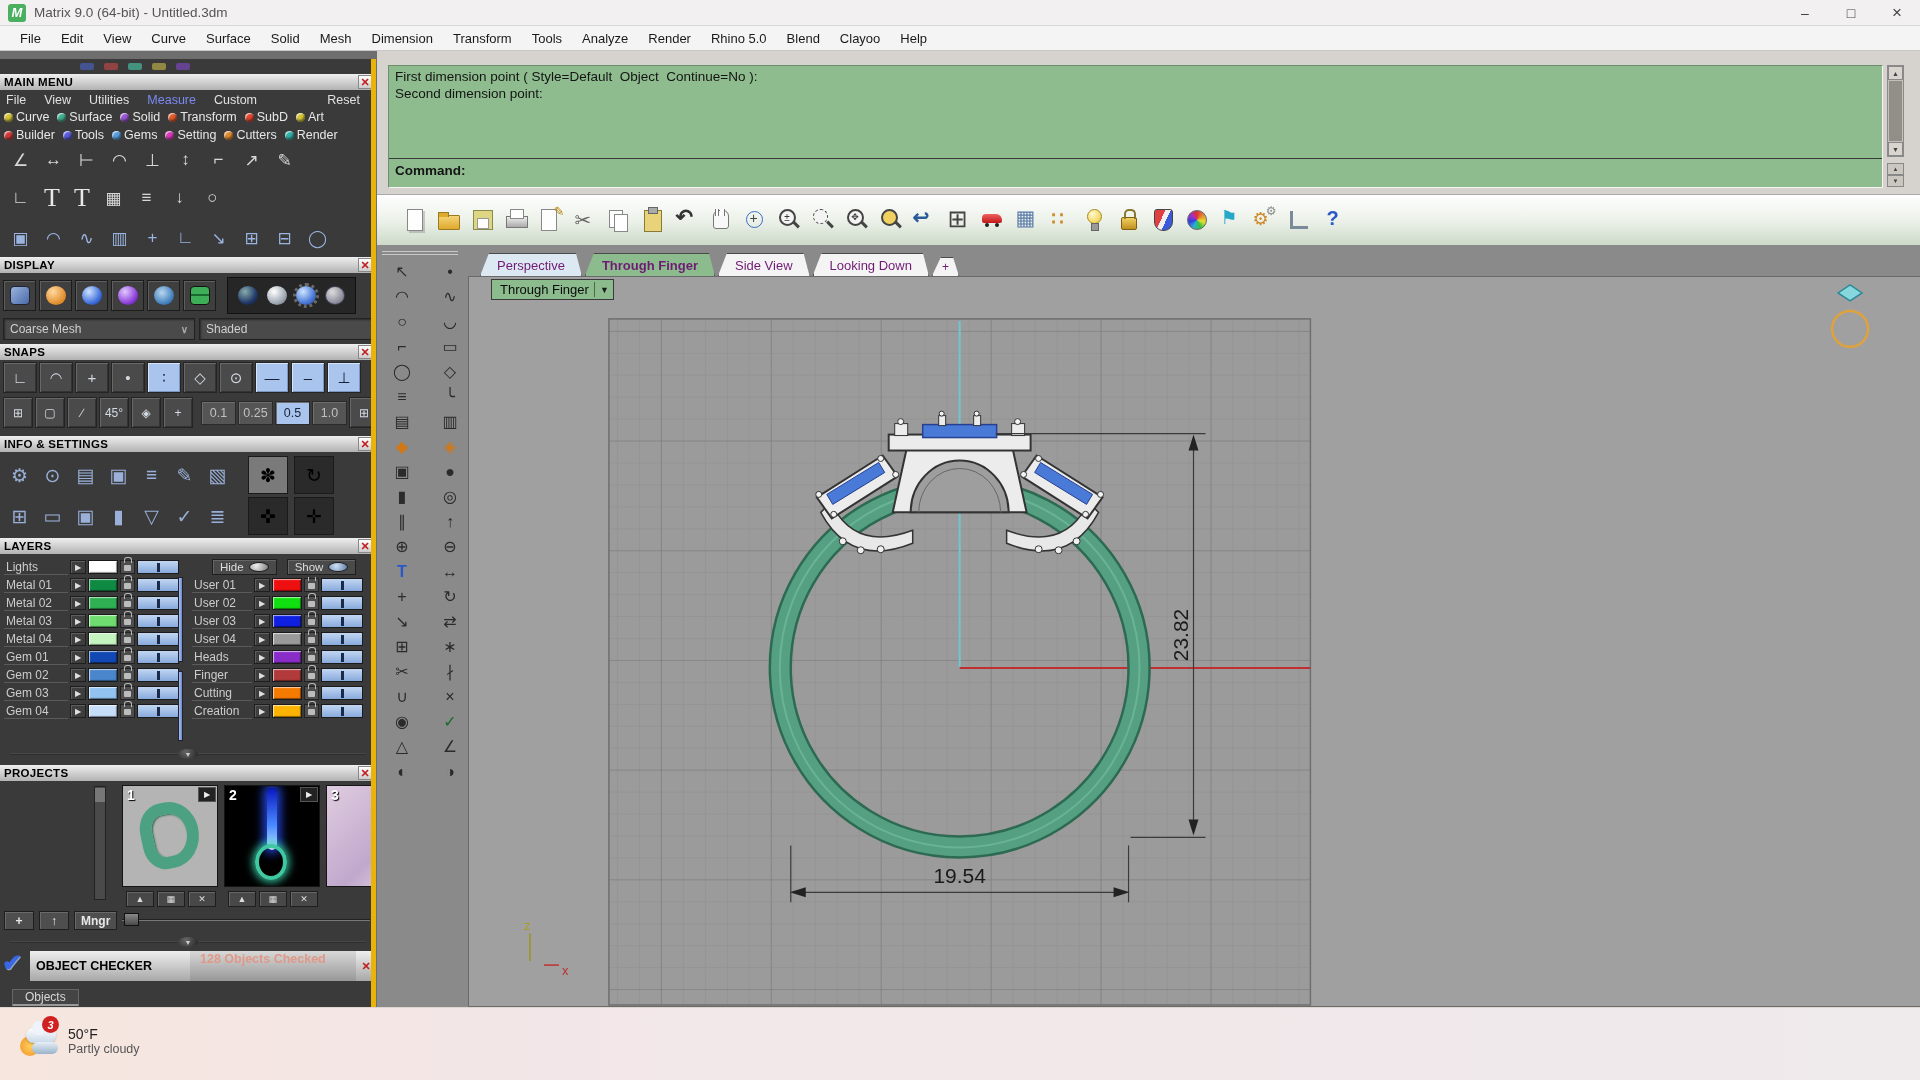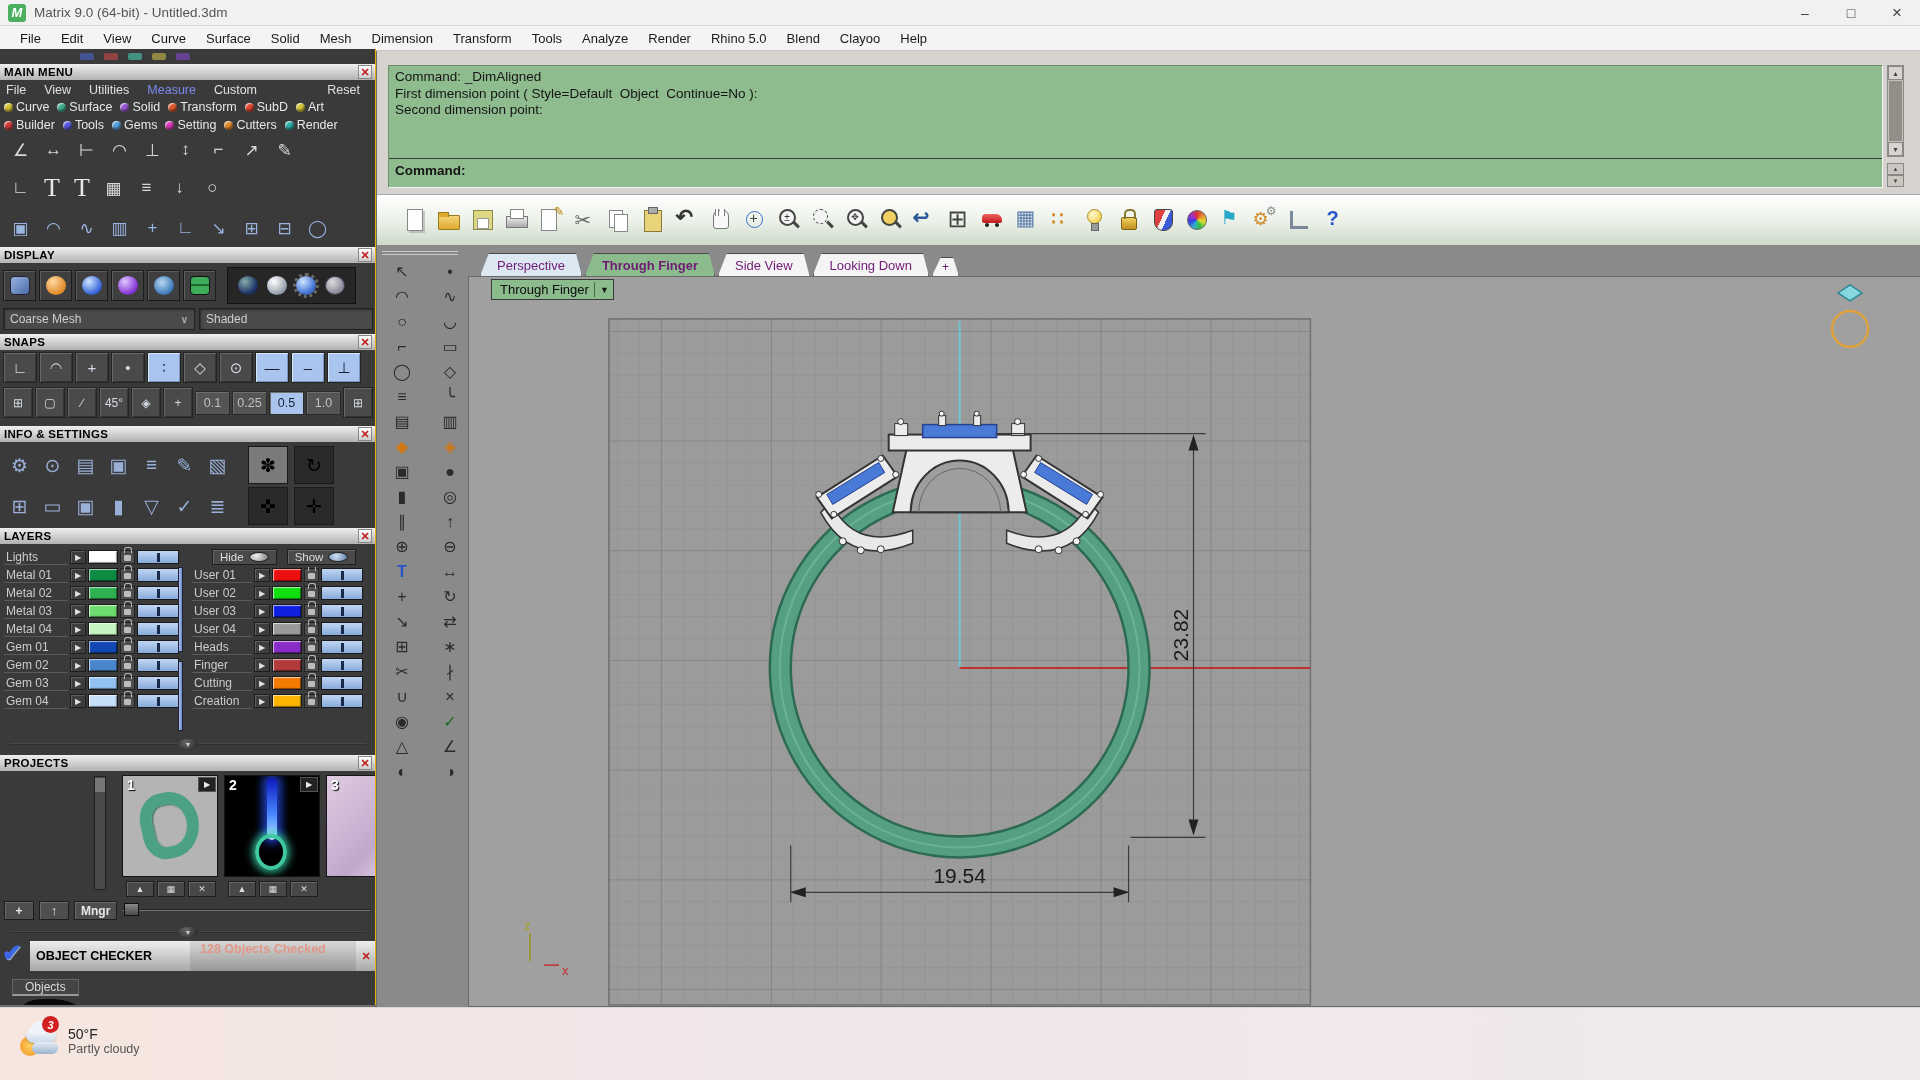--- a/index.html
+++ b/index.html
@@ -10,21 +10,21 @@
 
   
   .titlebar{left:0;top:0;width:1920px;height:26px;background:#f2f0f0;border-bottom:1px solid #d8d8d8;display:flex;align-items:center;padding-left:8px;color:#555;font-size:13.5px;}
   .applogo{width:18px;height:18px;background:#4ab060;border-radius:3px;color:#fff;font-style:italic;font-weight:bold;font-size:13px;display:flex;align-items:center;justify-content:center;margin-right:8px;}
   .wctl{margin-left:auto;display:flex;height:26px;}
   .wctl span{width:46px;height:26px;display:flex;align-items:center;justify-content:center;color:#444;font-size:14px;}
   .menubar{left:0;top:26px;width:1920px;height:25px;background:#f4f4f4;border-bottom:1px solid #c8c8c8;display:flex;align-items:center;padding-left:10px;}
   .menubar span{font-size:13px;color:#1a1a1a;padding:0 10px;}
 
   
-  .leftpanel{left:0;top:49px;width:376px;height:956px;background:#3a3a3a;overflow:hidden;border-right:1px solid #eab308;}
+  .leftpanel{left:0;top:59px;width:376px;height:956px;background:#3a3a3a;overflow:hidden;border-right:5px solid #eab308;}
   .phead{position:absolute;left:0;width:376px;height:16px;background:linear-gradient(#efefef,#b2b2b2);display:flex;align-items:center;padding:0 4px;}
   .phead b{font-size:11.5px;color:#000;letter-spacing:.3px;}
   .phead .px{margin-left:auto;color:#c02020;font-weight:bold;font-size:11px;width:14px;text-align:center;background:linear-gradient(#fff,#ccc);border:1px solid #888;line-height:12px;height:14px;}
   .mmrow{position:absolute;display:flex;align-items:center;width:376px;padding:0 6px;}
   .mmrow .mitem{color:#e0e0e0;font-size:12.5px;margin-right:18px;}
   .mmrow .mitem.act{color:#7a8af0;}
   .mmrow .mitem.right{margin-left:auto;margin-right:10px;}
   .catrow{position:absolute;display:flex;align-items:center;width:376px;padding:0 4px;}
   .catrow .cat{display:flex;align-items:center;margin-right:8px;}
   .catrow .dot{width:9px;height:9px;border-radius:50%;margin-right:3px;box-shadow:inset -1px -2px 2px rgba(0,0,0,.5),inset 1px 1px 1px rgba(255,255,255,.7);}
@@ -412,21 +412,21 @@
       </div>
     <div class="irow" style="top:338px;padding-left:3px">
       <span style="display:flex">
           <span class="sbtn small">⊞</span>
           <span class="sbtn small">▢</span>
           <span class="sbtn small">∕</span>
           <span class="sbtn small">45°</span>
           <span class="sbtn small">◈</span>
           <span class="sbtn small">+</span>
         </span>
-      <span style="display:flex;">
+      <span style="display:flex;margin-left:6px">
           <span class="vbtn">0.1</span>
           <span class="vbtn">0.25</span>
           <span class="vbtn act">0.5</span>
           <span class="vbtn">1.0</span>
         </span>
       <span class="sbtn small">⊞</span>
     </div>
 
     <div class="phead" style="top:377px">
       <b>INFO &amp; SETTINGS</b>
@@ -674,21 +674,20 @@
       <span style="color:#c02020;font-weight:bold;font-size:11px">✕</span>
     </div>
     <div class="octab" style="left:12px;top:930px">Objects</div>
     <div class="ocblob" style="left:22px;top:950px"></div>
   </div>
 
   <div class="abs cmdzone">
     <div class="cmdbox">
       <div class="cmdhist">
 
-      <div>Command: _DimAligned</div>
           <div>First dimension point ( Style=Default  Object  Continue=No ):</div>
           <div>Second dimension point:</div>
         </div>
       <div class="cmdsep"></div>
       <div class="cmdprompt">Command:</div>
     </div>
     <div class="cmdscroll">
       <span class="ar">▲</span>
       <span class="thumbv"></span>
       <span class="ar">▼</span>

